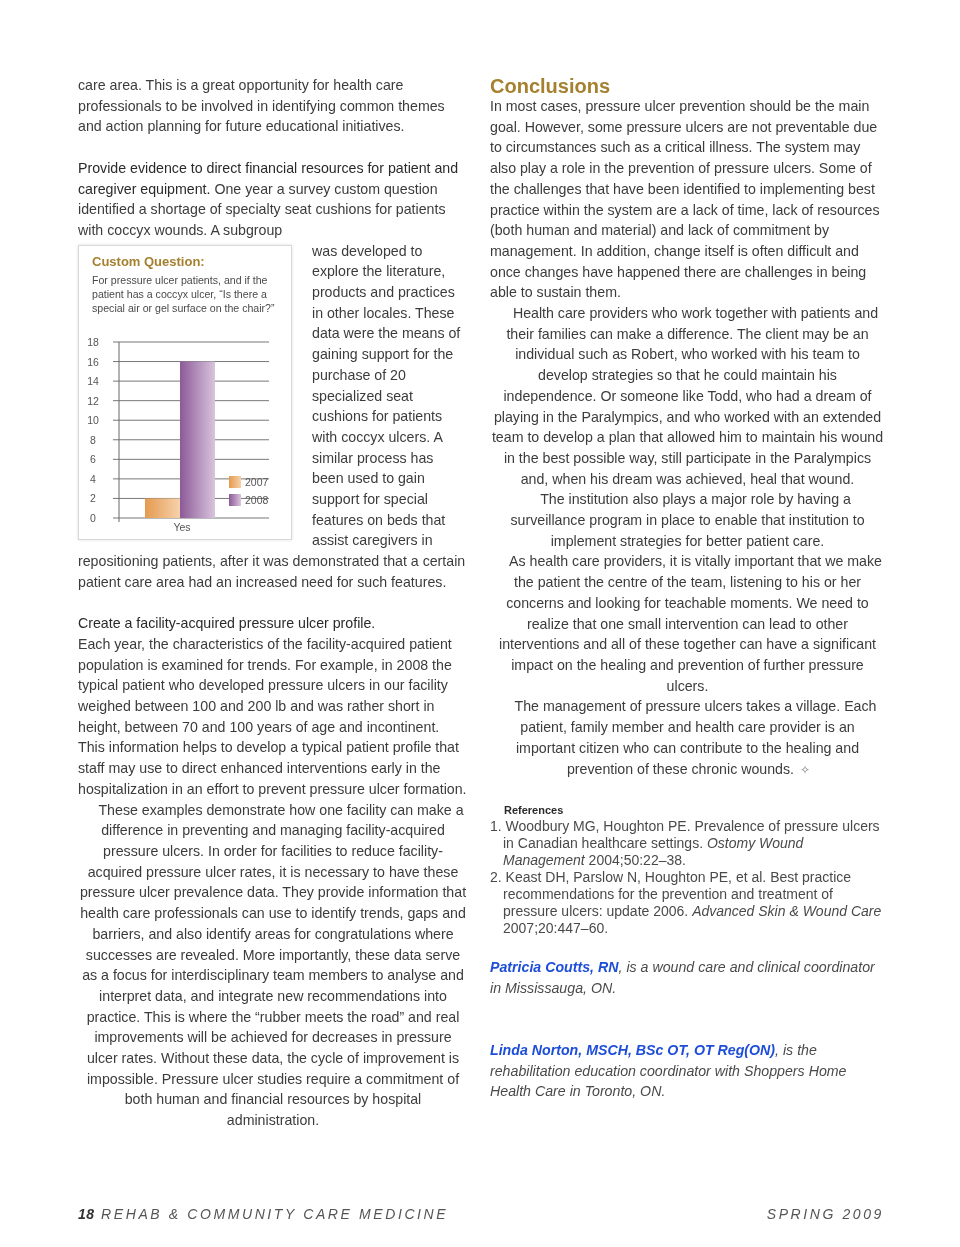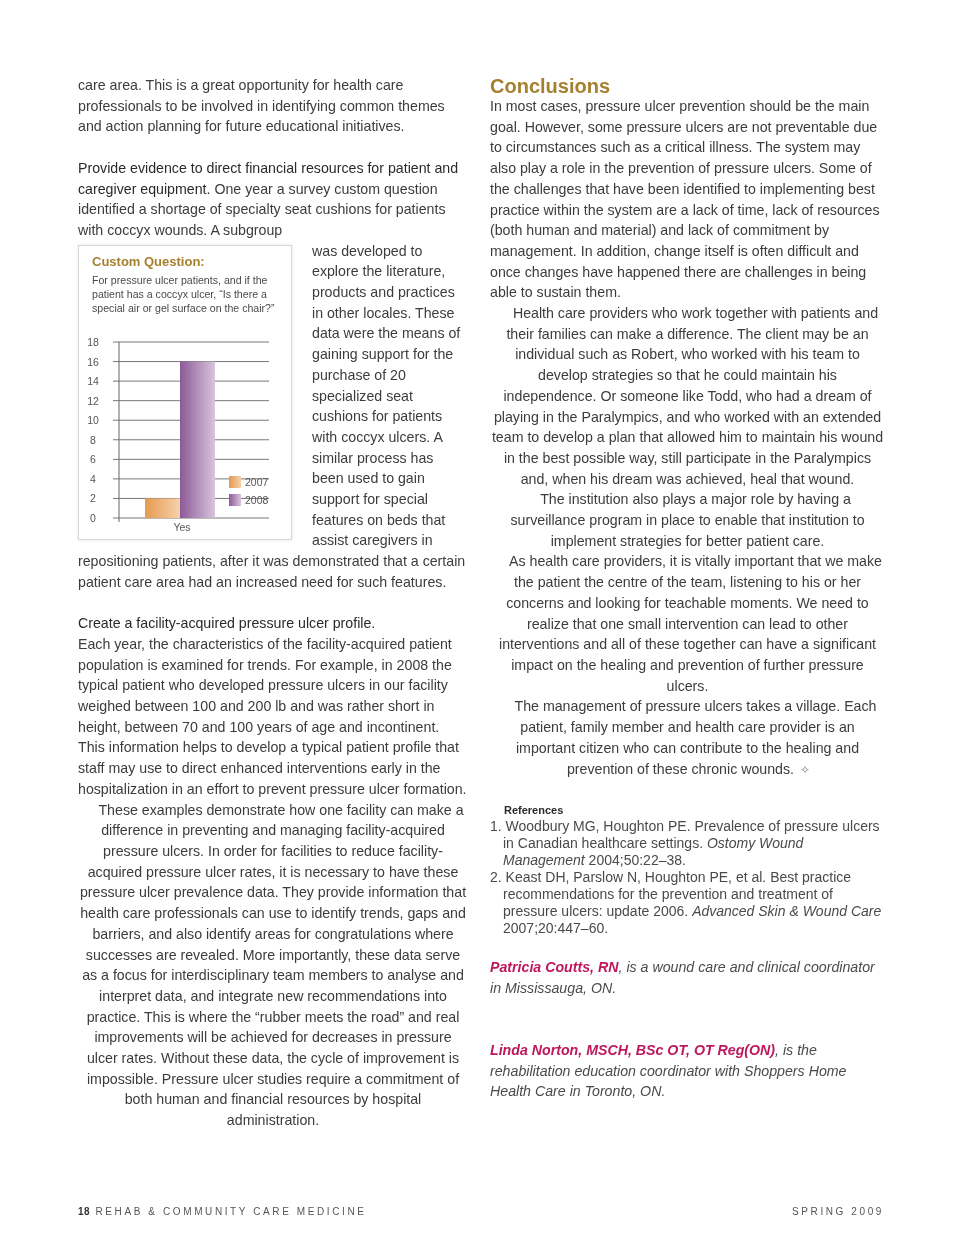--- a/index.html
+++ b/index.html
@@ -16,22 +16,22 @@
   .wrap-area { position: relative; }
   .chart-box { float: left; width: 212px; height: 293px; margin: 4px 20px 4px 0; border: 1px solid #d8d8d8;
                box-shadow: 0 0 3px rgba(0,0,0,0.12); position: relative; background: #fff; }
   .chart-title { position: absolute; left: 13px; top: 6px; font-size: 13px; font-weight: bold; color: #a5802f; }
   .chart-question { position: absolute; left: 13px; top: 27px; width: 190px; font-size: 10.6px; line-height: 14px; color: #4a4a4a; }
   .chart-svg { position: absolute; left: 0; top: 0; }
   .ref-head { font-size: 11px; font-weight: bold; color: #2a2a2a; margin-top: 10px; line-height: 16px; padding-left: 14px; }
   .ref { font-size: 14px; line-height: 17px; padding-left: 13px; text-indent: -13px; color: #4a4a4a; }
   .ref i { font-style: italic; }
   .bio { font-style: italic; color: #4a4a4a; font-size: 14.2px; line-height: 20.7px; }
-  .bio b { color: #be185d; }
-  .footer { position: absolute; top: 1206px; font-size: 10px; letter-spacing: 2.6px; color: #555; }
+  .bio b { color: #1d4ed8; }
+  .footer { position: absolute; top: 1206px; font-size: 14px; letter-spacing: 2.6px; color: #555; font-style: italic; }
   .footer-left { left: 78px; }
   .footer-left .pg { font-weight: bold; letter-spacing: 0.5px; color: #333; }
   .footer-right { right: 76px; }
   .ornament { color: #8a8a8a; font-size: 12px; margin-left: 6px; letter-spacing: -2px; }
 </style>
 </head>
 <body>
 
 <div class="col col-left">
   <p>care area. This is a great opportunity for health care professionals to be involved in identifying common themes and action planning for future educational initiatives.</p>

